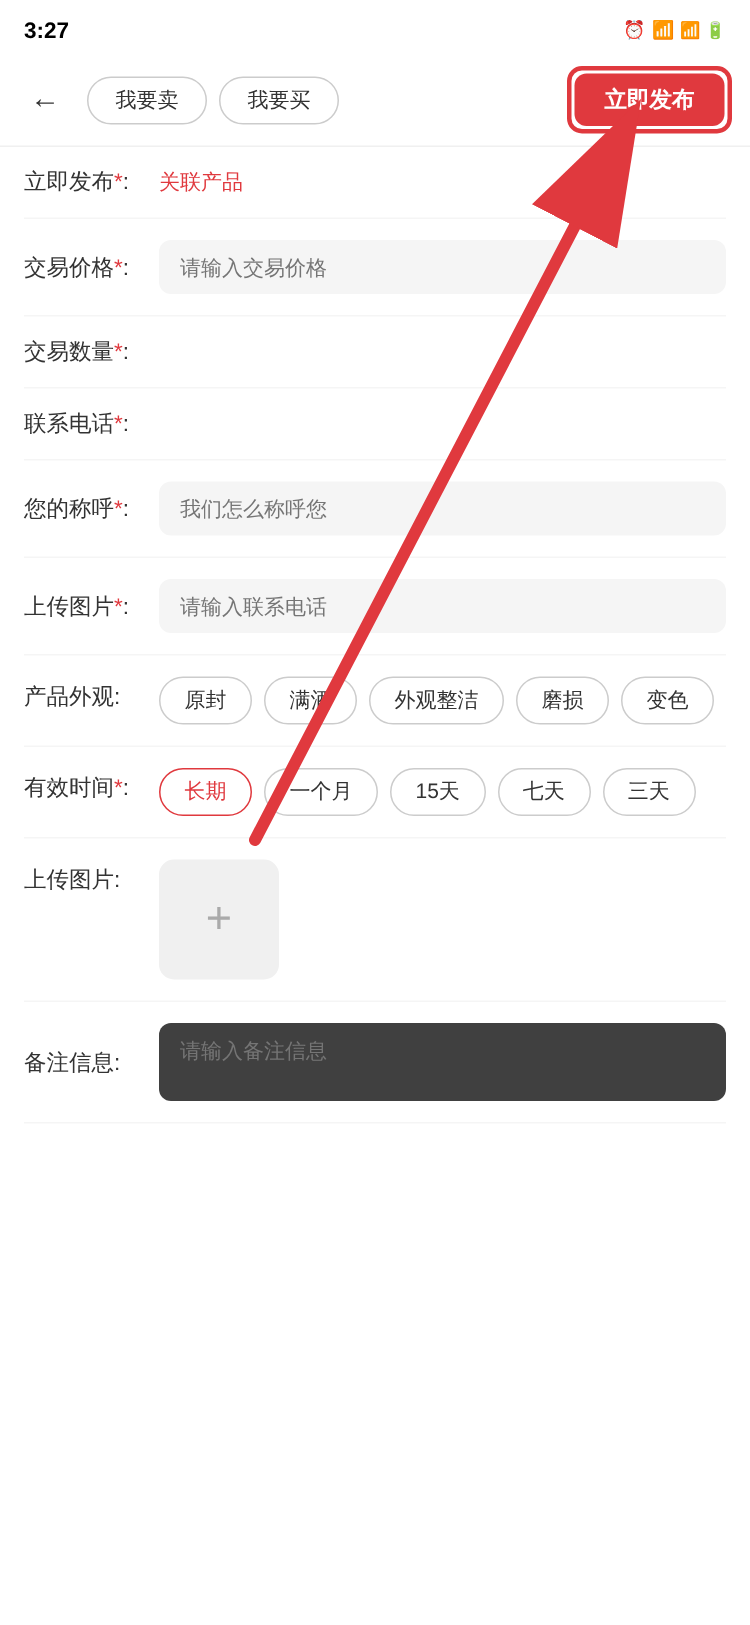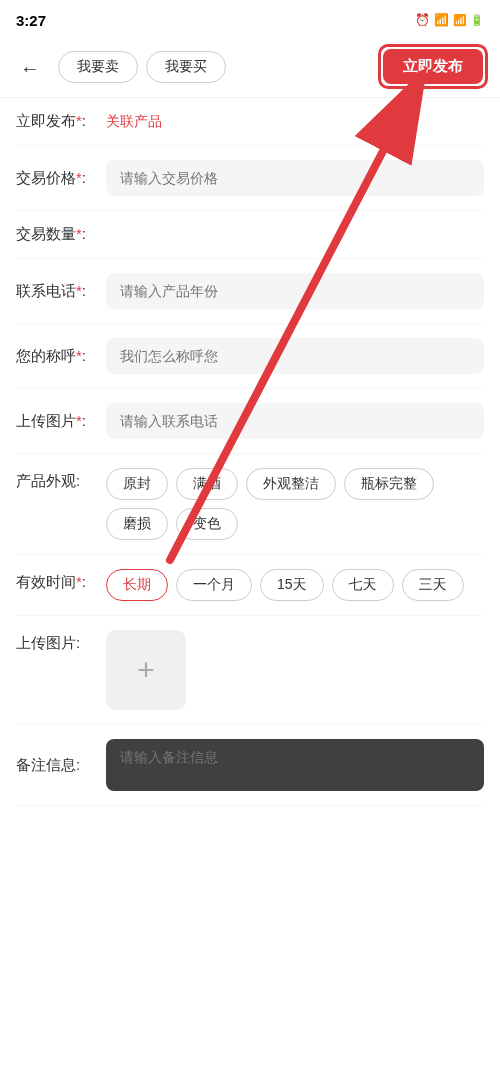--- a/index.html
+++ b/index.html
@@ -236,23 +236,20 @@
   <div class="form-row">
     <span class="form-label">
       <span>交易数量</span><span class="required">*</span>:
     </span>
   </div>
 
   <div class="form-row">
     <span class="form-label">
       <span>联系电话</span><span class="required">*</span>:
     </span>
-    <div class="form-input-area">
-      <input class="input-placeholder" type="text" placeholder="请输入产品年份" style="">
-    </div>
   </div>
 
   <div class="form-row">
     <span class="form-label">
       <span>您的称呼</span><span class="required">*</span>:
     </span>
     <div class="form-input-area">
       <input class="input-placeholder" type="text" placeholder="我们怎么称呼您" style="">
     </div>
   </div>
@@ -268,21 +265,20 @@
 
   <div class="form-row multiline">
     <span class="form-label">
       <span>产品外观</span>:
     </span>
     <div class="form-input-area">
       <div class="tags-container">
         <span class="tag">原封</span>
         <span class="tag">满酒</span>
         <span class="tag">外观整洁</span>
-        <span class="tag">瓶标完整</span>
         <span class="tag">磨损</span>
         <span class="tag">变色</span>
       </div>
     </div>
   </div>
 
   <div class="form-row multiline">
     <span class="form-label">
       <span>有效时间</span><span class="required">*</span>:
     </span>

